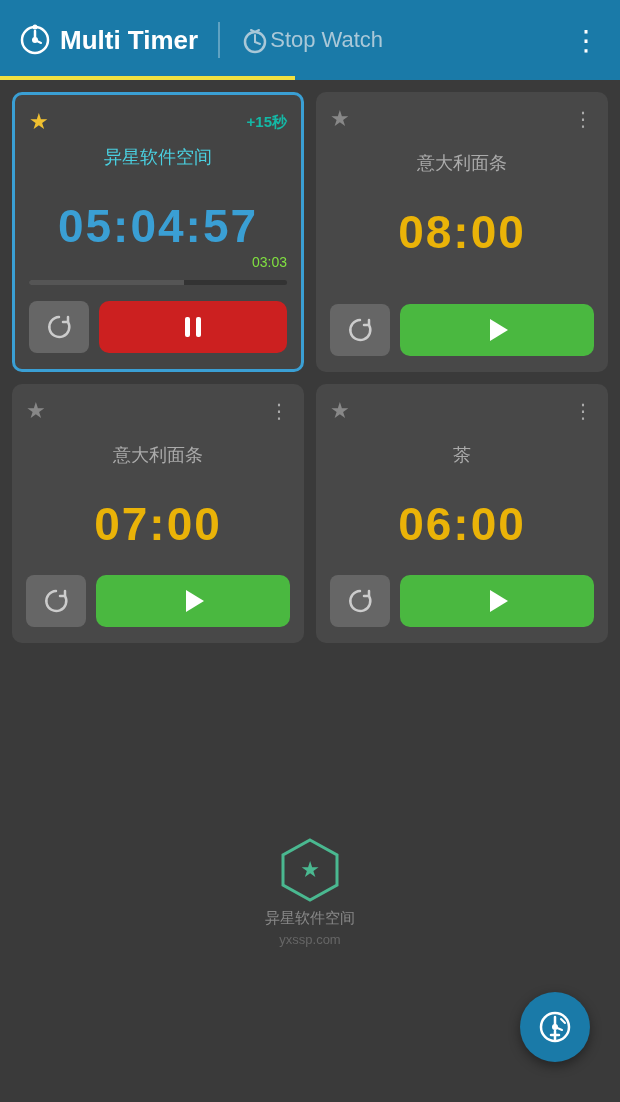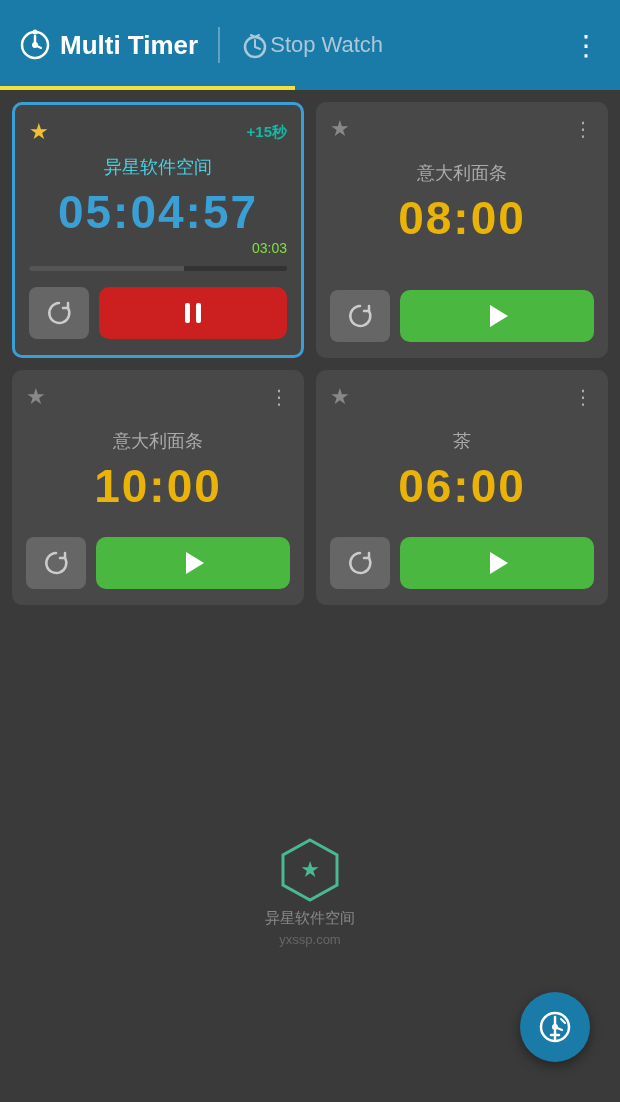--- a/index.html
+++ b/index.html
@@ -8,21 +8,21 @@
       height: 1102px;
       background: #3a3a3a;
       font-family: 'Arial', sans-serif;
       overflow: hidden;
       position: relative;
     }
 
     
     .header {
       background: #1a7aa8;
-      height: 90px;
+      height: 80px;
       display: flex;
       align-items: center;
       padding: 0 18px;
       position: relative;
     }
     .header-title {
       color: white;
       font-size: 26px;
       font-weight: bold;
       display: flex;
@@ -129,20 +129,21 @@
       margin-top: 11px;
     }
 
     .timer-display {
       text-align: center;
       font-size: 46px;
       font-weight: bold;
       color: #3a9fd4;
       letter-spacing: 2px;
       line-height: 1.1;
+      margin-top: 24px;
     }
     .timer-display.gray {
       color: #eab308;
     }
 
     .timer-sub {
       text-align: right;
       color: #80e040;
       font-size: 14px;
       margin-top: -6px;
@@ -317,21 +318,21 @@
       </button>
     </div>
   </div>
 
   <div class="timer-card">
     <div class="card-top-row">
       <span class="star-icon inactive">★</span>
       <span class="more-dots">⋮</span>
     </div>
     <div class="timer-name gray">意大利面条</div>
-    <div class="timer-display gray">10:00</div>
+    <div class="timer-display gray">07:00</div>
     <div class="card-buttons" style="margin-top:auto; padding-top:18px;">
       <button class="btn-reset">
         <svg viewBox="0 0 28 28">
           <path d="M14 4 A10 10 0 1 0 23 9" stroke="#ccc" stroke-width="2.5" fill="none" stroke-linecap="round"></path>
           <polyline points="23,4 23,9 18,9" fill="none" stroke="#ccc" stroke-width="2.5" stroke-linecap="round" stroke-linejoin="round"></polyline>
         </svg>
       </button>
       <button class="btn-play">
         <svg viewBox="0 0 30 30">
           <polygon points="8,4 26,15 8,26" fill="white"></polygon>

